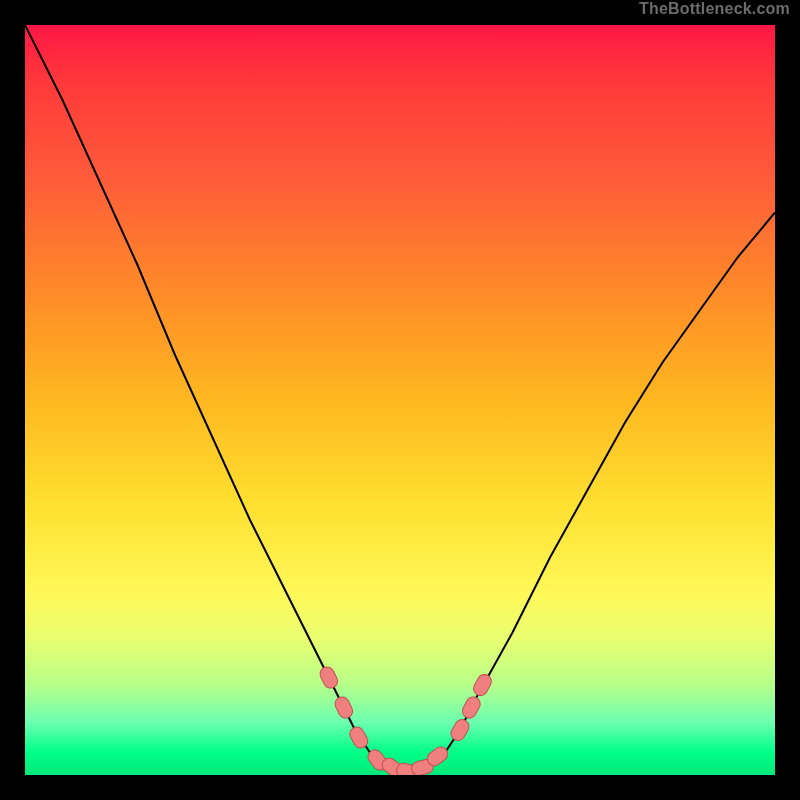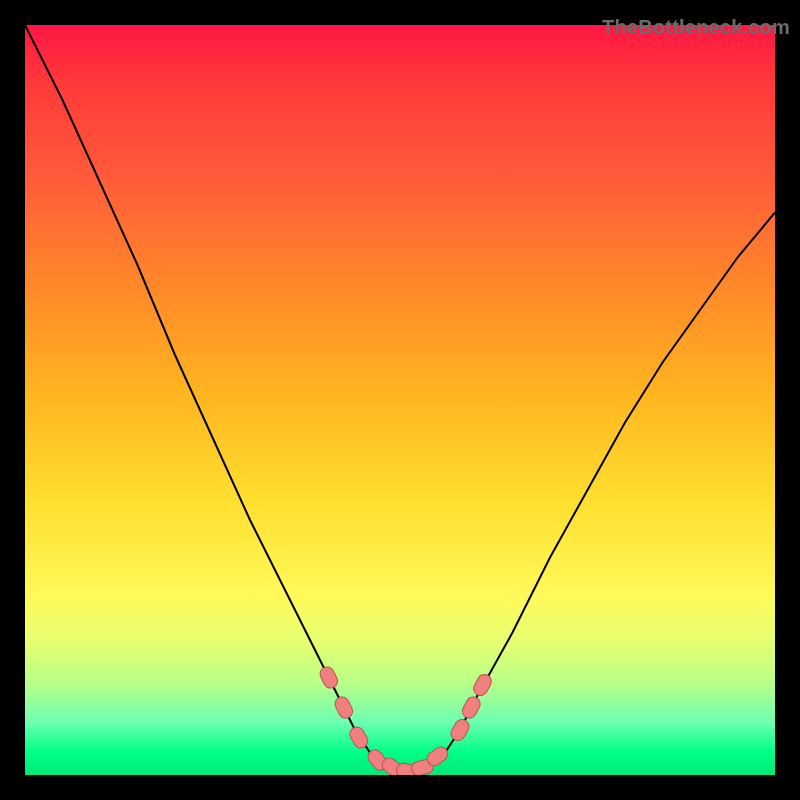--- a/index.html
+++ b/index.html
@@ -41,24 +41,24 @@
   }
   svg.curve {
     position: absolute;
     left: 0;
     top: 0;
     width: 750px;
     height: 750px;
   }
   .watermark {
     position: absolute;
-    top: 16px;
+    top: 0;
     right: 10px;
     font-family: Arial, Helvetica, sans-serif;
-    font-size: 20px;
+    font-size: 16px;
     font-weight: 600;
     color: #6b6b6b;
     letter-spacing: 0.2px;
   }
 </style>
 </head>
 <body>
 
 <div class="frame">
   <div class="plot-area">

